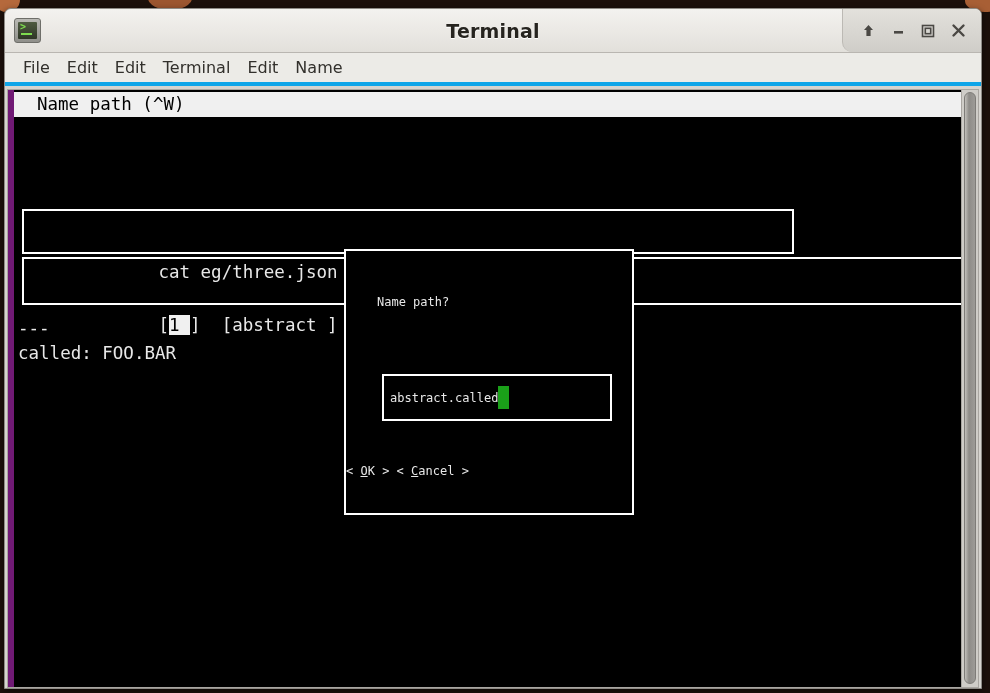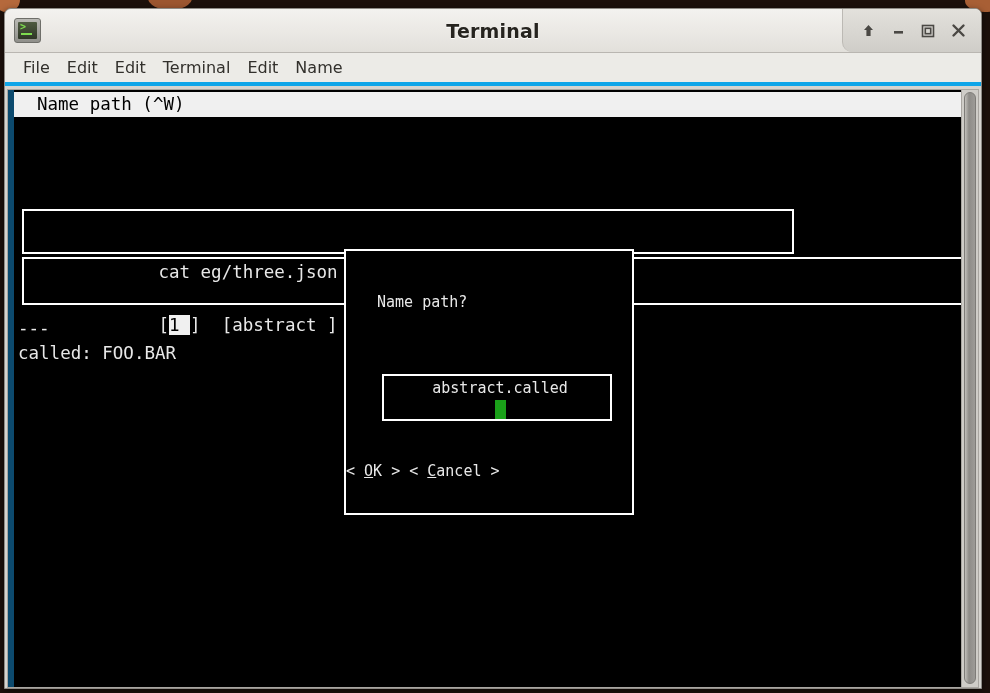--- a/index.html
+++ b/index.html
@@ -137,21 +137,21 @@
     background: #d6d4cf;
     padding: 2px 0 4px 0;
     box-sizing: border-box;
     display: flex;
   }
   #termpad {
     flex: 1;
     margin: 1px 0 2px 2px;
     border: 1px solid #a9a6a1;
     border-right: none;
-    background: #0c4a6e;
+    background: #701a75;
     position: relative;
     box-sizing: border-box;
     overflow: hidden;
   }
   #screen {
     position: absolute;
     left: 6px; top: 0px;
     right: 0; bottom: 0;
     background: #000;
     font-family: "DejaVu Sans Mono", monospace;
@@ -215,39 +215,38 @@
 
   
   #dialog {
     position: absolute;
     left: 330px; top: 159px;
     width: 290px; height: 266px;
     border: 2px solid #ffffff;
     background: #000;
     box-sizing: border-box;
     font-family: "DejaVu Sans Mono", monospace;
-    font-size: 15px;
+    font-size: 12px;
     color: #e8e8e8;
   }
   #dlg-label {
     position: absolute;
     left: 31px; top: 39px;
     white-space: pre;
   }
   #dlg-input {
     position: absolute;
     left: 36px; top: 123px;
     width: 230px; height: 47px;
     border: 2px solid #ffffff;
     box-sizing: border-box;
     display: flex;
     align-items: center;
     padding-left: 6px;
     white-space: pre;
-    flex-direction: column;
   }
   #dlg-cursor {
     display: inline-block;
     width: 11px;
     height: 23px;
     background: #1aa019;
     vertical-align: -4px;
   }
   #dlg-buttons {
     position: absolute;

